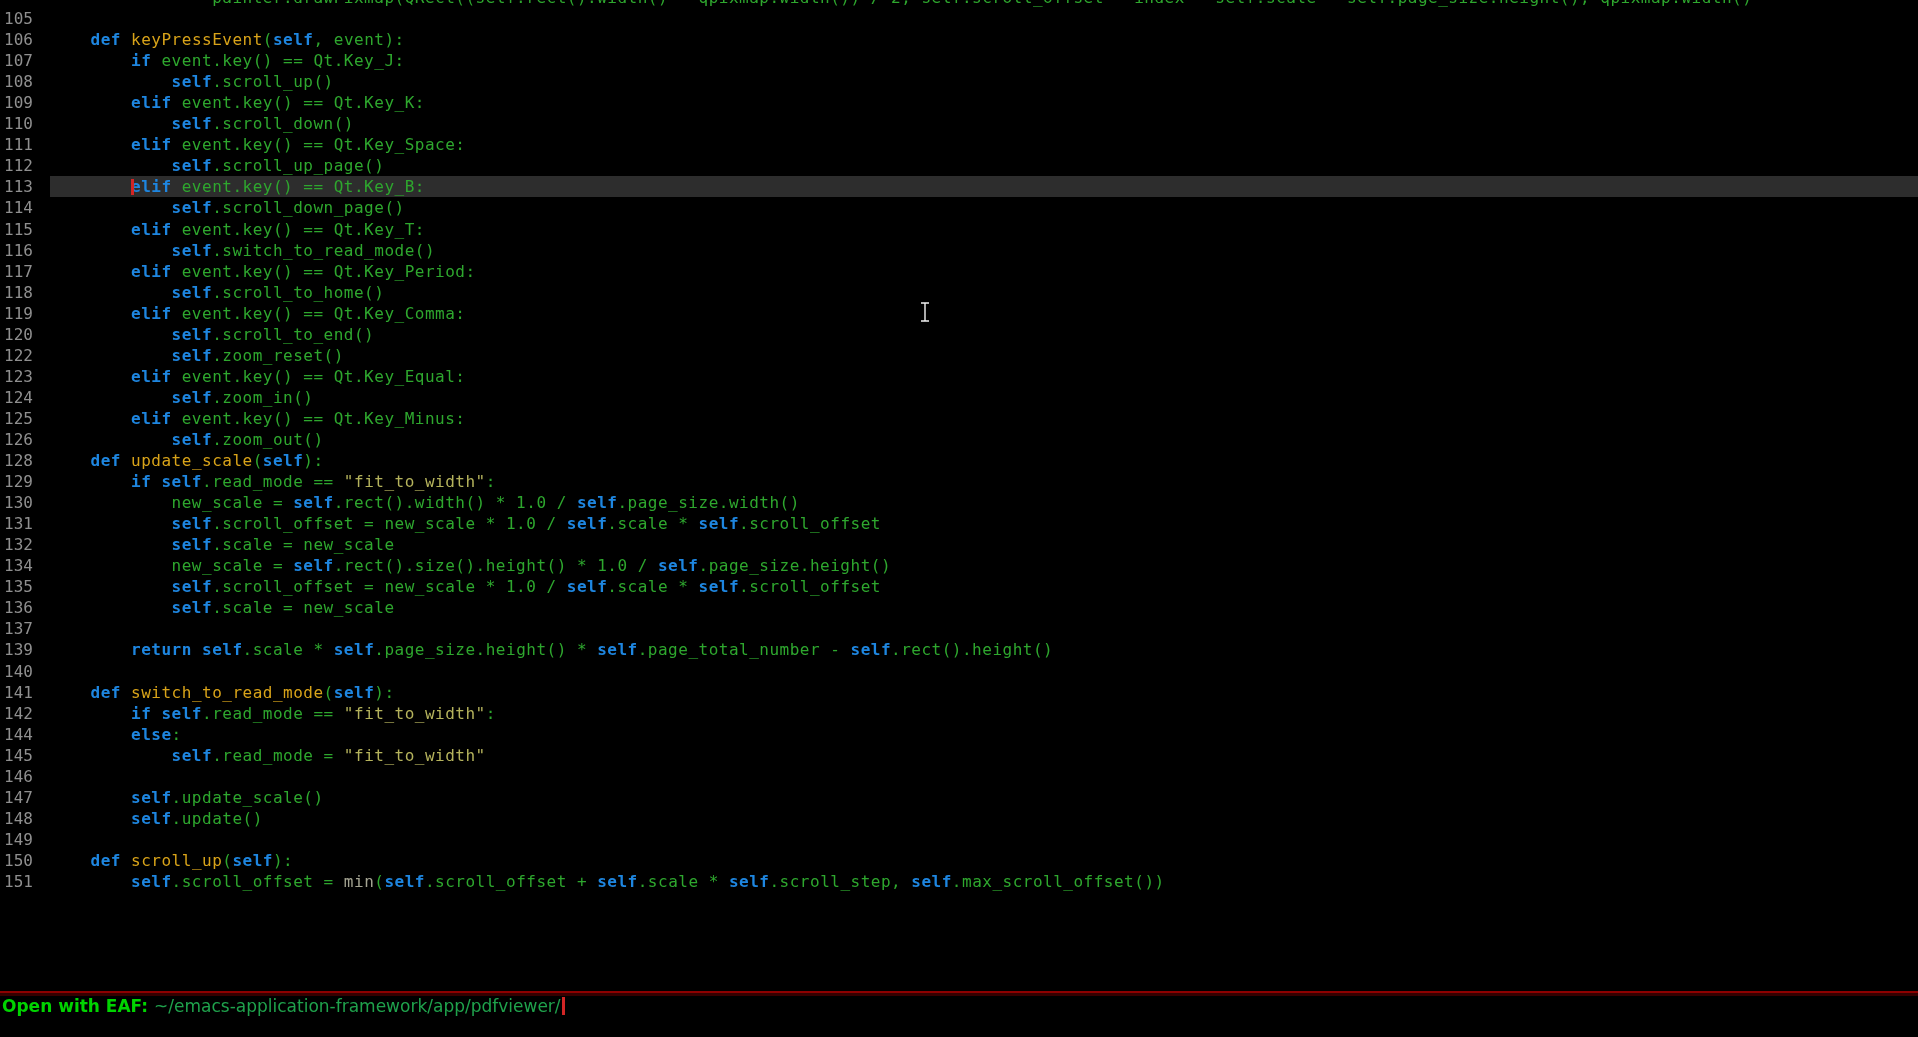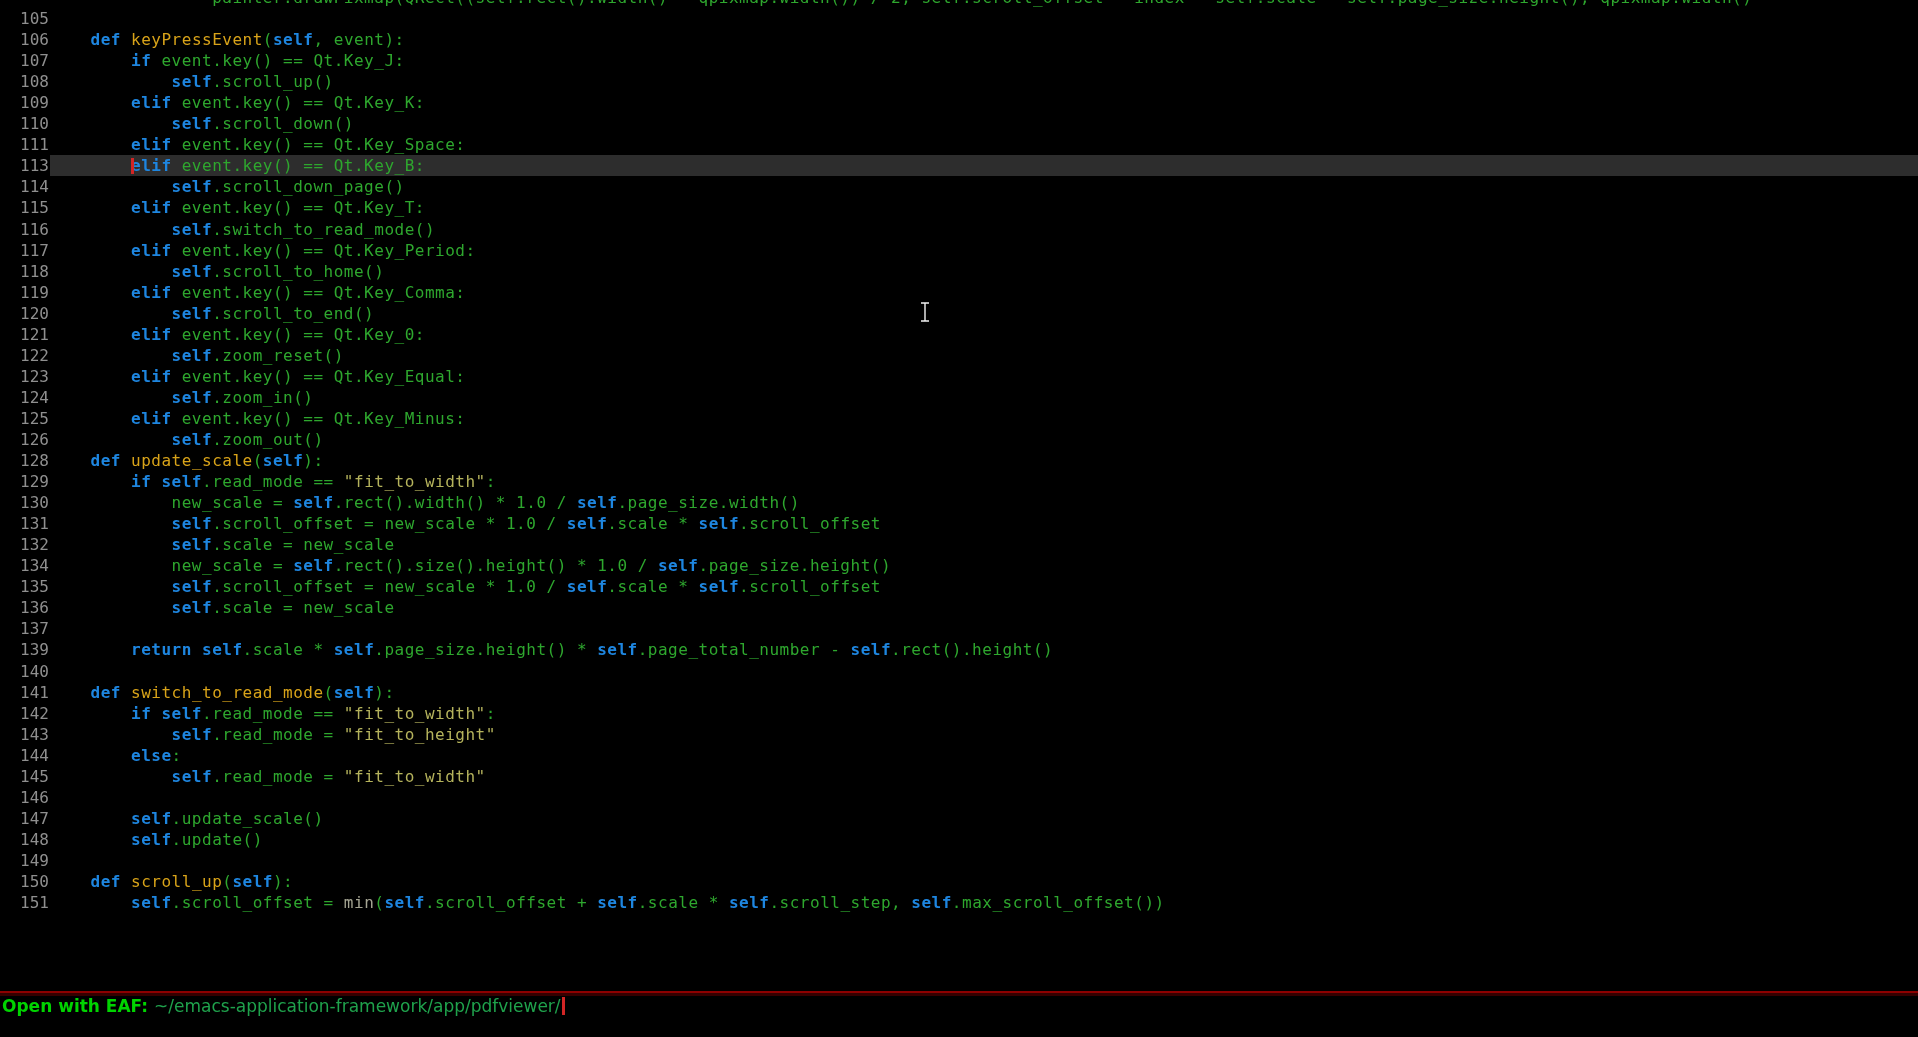--- a/index.html
+++ b/index.html
@@ -3,21 +3,21 @@
 <meta charset="utf-8">
 <style>
   html,body{margin:0;padding:0;width:1918px;height:1037px;overflow:hidden;background:var(--bg,#000);}
   body{font-family:"DejaVu Sans",sans-serif;position:relative;}
 
   
   #editor{position:absolute;left:0;top:0;width:1918px;height:991px;overflow:hidden;background:var(--bg);}
   #code-area{margin-top:-13px;}
   .line{display:flex;height:21.05px;line-height:21.05px;white-space:pre;
         font-family:"DejaVu Sans Mono",monospace;font-size:16px;letter-spacing:0.5px;}
-  .ln{flex:0 0 50px;box-sizing:border-box;padding-left:20px;color:var(--line_number);
+  .ln{flex:0 0 50px;box-sizing:border-box;padding-left:4px;color:var(--line_number);
       background:var(--bg);letter-spacing:0;}
   .code-text{flex:1 1 auto;color:var(--code_green);}
   .line.hl .code-text{background:var(--hl_line_bg);}
   .tk-p{color:var(--code_green);}
   .tk-k{color:var(--keyword_blue);font-weight:bold;}
   .tk-s{color:var(--keyword_blue);font-weight:bold;}
   .tk-f{color:var(--function_gold);}
   .tk-str{color:var(--string_khaki);}
   .tk-b{color:var(--builtin_grey);}
   .tk-cur{display:inline-block;width:2.5px;height:16px;background:var(--editor_cursor_red);
@@ -47,48 +47,47 @@
 <div id="editor">
   <div id="code-area">
       <div class="line"><span class="ln"></span><span class="code-text"><span class="tk-p">                painter.drawPixmap(QRect((self.rect().width() - qpixmap.width()) / 2, self.scroll_offset - index * self.scale * self.page_size.height(), qpixmap.width()</span></span></div>
       <div class="line"><span class="ln">105</span><span class="code-text"></span></div>
       <div class="line"><span class="ln">106</span><span class="code-text"><span class="tk-p">    </span><span class="tk-k">def</span><span class="tk-p"> </span><span class="tk-f">keyPressEvent</span><span class="tk-p">(</span><span class="tk-s">self</span><span class="tk-p">, event):</span></span></div>
       <div class="line"><span class="ln">107</span><span class="code-text"><span class="tk-p">        </span><span class="tk-k">if</span><span class="tk-p"> event.key() == Qt.Key_J:</span></span></div>
       <div class="line"><span class="ln">108</span><span class="code-text"><span class="tk-p">            </span><span class="tk-s">self</span><span class="tk-p">.scroll_up()</span></span></div>
       <div class="line"><span class="ln">109</span><span class="code-text"><span class="tk-p">        </span><span class="tk-k">elif</span><span class="tk-p"> event.key() == Qt.Key_K:</span></span></div>
       <div class="line"><span class="ln">110</span><span class="code-text"><span class="tk-p">            </span><span class="tk-s">self</span><span class="tk-p">.scroll_down()</span></span></div>
       <div class="line"><span class="ln">111</span><span class="code-text"><span class="tk-p">        </span><span class="tk-k">elif</span><span class="tk-p"> event.key() == Qt.Key_Space:</span></span></div>
+      <div class="line"><span class="ln">112</span><span class="code-text"><span class="tk-p">            </span><span class="tk-s">self</span><span class="tk-p">.scroll_up_page()</span></span></div>
       <div class="line hl"><span class="ln">113</span><span class="code-text"><span class="tk-p">        </span><span class="tk-cur"></span><span class="tk-k">elif</span><span class="tk-p"> event.key() == Qt.Key_B:</span></span></div>
       <div class="line"><span class="ln">114</span><span class="code-text"><span class="tk-p">            </span><span class="tk-s">self</span><span class="tk-p">.scroll_down_page()</span></span></div>
       <div class="line"><span class="ln">115</span><span class="code-text"><span class="tk-p">        </span><span class="tk-k">elif</span><span class="tk-p"> event.key() == Qt.Key_T:</span></span></div>
       <div class="line"><span class="ln">116</span><span class="code-text"><span class="tk-p">            </span><span class="tk-s">self</span><span class="tk-p">.switch_to_read_mode()</span></span></div>
       <div class="line"><span class="ln">117</span><span class="code-text"><span class="tk-p">        </span><span class="tk-k">elif</span><span class="tk-p"> event.key() == Qt.Key_Period:</span></span></div>
       <div class="line"><span class="ln">118</span><span class="code-text"><span class="tk-p">            </span><span class="tk-s">self</span><span class="tk-p">.scroll_to_home()</span></span></div>
       <div class="line"><span class="ln">119</span><span class="code-text"><span class="tk-p">        </span><span class="tk-k">elif</span><span class="tk-p"> event.key() == Qt.Key_Comma:</span></span></div>
       <div class="line"><span class="ln">120</span><span class="code-text"><span class="tk-p">            </span><span class="tk-s">self</span><span class="tk-p">.scroll_to_end()</span></span></div>
-      <div class="line"><span class="ln">121</span><span class="code-text"><span class="tk-p">        </span><span class="tk-k">elif</span><span class="tk-p"> event.key() == Qt.Key_0:</span></span></div>
       <div class="line"><span class="ln">122</span><span class="code-text"><span class="tk-p">            </span><span class="tk-s">self</span><span class="tk-p">.zoom_reset()</span></span></div>
       <div class="line"><span class="ln">123</span><span class="code-text"><span class="tk-p">        </span><span class="tk-k">elif</span><span class="tk-p"> event.key() == Qt.Key_Equal:</span></span></div>
       <div class="line"><span class="ln">124</span><span class="code-text"><span class="tk-p">            </span><span class="tk-s">self</span><span class="tk-p">.zoom_in()</span></span></div>
       <div class="line"><span class="ln">125</span><span class="code-text"><span class="tk-p">        </span><span class="tk-k">elif</span><span class="tk-p"> event.key() == Qt.Key_Minus:</span></span></div>
       <div class="line"><span class="ln">126</span><span class="code-text"><span class="tk-p">            </span><span class="tk-s">self</span><span class="tk-p">.zoom_out()</span></span></div>
       <div class="line"><span class="ln">128</span><span class="code-text"><span class="tk-p">    </span><span class="tk-k">def</span><span class="tk-p"> </span><span class="tk-f">update_scale</span><span class="tk-p">(</span><span class="tk-s">self</span><span class="tk-p">):</span></span></div>
       <div class="line"><span class="ln">129</span><span class="code-text"><span class="tk-p">        </span><span class="tk-k">if</span><span class="tk-p"> </span><span class="tk-s">self</span><span class="tk-p">.read_mode == </span><span class="tk-str">"fit_to_width"</span><span class="tk-p">:</span></span></div>
       <div class="line"><span class="ln">130</span><span class="code-text"><span class="tk-p">            new_scale = </span><span class="tk-s">self</span><span class="tk-p">.rect().width() * 1.0 / </span><span class="tk-s">self</span><span class="tk-p">.page_size.width()</span></span></div>
       <div class="line"><span class="ln">131</span><span class="code-text"><span class="tk-p">            </span><span class="tk-s">self</span><span class="tk-p">.scroll_offset = new_scale * 1.0 / </span><span class="tk-s">self</span><span class="tk-p">.scale * </span><span class="tk-s">self</span><span class="tk-p">.scroll_offset</span></span></div>
       <div class="line"><span class="ln">132</span><span class="code-text"><span class="tk-p">            </span><span class="tk-s">self</span><span class="tk-p">.scale = new_scale</span></span></div>
       <div class="line"><span class="ln">134</span><span class="code-text"><span class="tk-p">            new_scale = </span><span class="tk-s">self</span><span class="tk-p">.rect().size().height() * 1.0 / </span><span class="tk-s">self</span><span class="tk-p">.page_size.height()</span></span></div>
       <div class="line"><span class="ln">135</span><span class="code-text"><span class="tk-p">            </span><span class="tk-s">self</span><span class="tk-p">.scroll_offset = new_scale * 1.0 / </span><span class="tk-s">self</span><span class="tk-p">.scale * </span><span class="tk-s">self</span><span class="tk-p">.scroll_offset</span></span></div>
       <div class="line"><span class="ln">136</span><span class="code-text"><span class="tk-p">            </span><span class="tk-s">self</span><span class="tk-p">.scale = new_scale</span></span></div>
       <div class="line"><span class="ln">137</span><span class="code-text"></span></div>
       <div class="line"><span class="ln">139</span><span class="code-text"><span class="tk-p">        </span><span class="tk-k">return</span><span class="tk-p"> </span><span class="tk-s">self</span><span class="tk-p">.scale * </span><span class="tk-s">self</span><span class="tk-p">.page_size.height() * </span><span class="tk-s">self</span><span class="tk-p">.page_total_number - </span><span class="tk-s">self</span><span class="tk-p">.rect().height()</span></span></div>
       <div class="line"><span class="ln">140</span><span class="code-text"></span></div>
       <div class="line"><span class="ln">141</span><span class="code-text"><span class="tk-p">    </span><span class="tk-k">def</span><span class="tk-p"> </span><span class="tk-f">switch_to_read_mode</span><span class="tk-p">(</span><span class="tk-s">self</span><span class="tk-p">):</span></span></div>
       <div class="line"><span class="ln">142</span><span class="code-text"><span class="tk-p">        </span><span class="tk-k">if</span><span class="tk-p"> </span><span class="tk-s">self</span><span class="tk-p">.read_mode == </span><span class="tk-str">"fit_to_width"</span><span class="tk-p">:</span></span></div>
-      <div class="line"><span class="ln">143</span><span class="code-text"><span class="tk-p">            </span><span class="tk-s">self</span><span class="tk-p">.read_mode = </span><span class="tk-str">"fit_to_height"</span></span></div>
       <div class="line"><span class="ln">144</span><span class="code-text"><span class="tk-p">        </span><span class="tk-k">else</span><span class="tk-p">:</span></span></div>
       <div class="line"><span class="ln">145</span><span class="code-text"><span class="tk-p">            </span><span class="tk-s">self</span><span class="tk-p">.read_mode = </span><span class="tk-str">"fit_to_width"</span></span></div>
       <div class="line"><span class="ln">146</span><span class="code-text"></span></div>
       <div class="line"><span class="ln">147</span><span class="code-text"><span class="tk-p">        </span><span class="tk-s">self</span><span class="tk-p">.update_scale()</span></span></div>
       <div class="line"><span class="ln">148</span><span class="code-text"><span class="tk-p">        </span><span class="tk-s">self</span><span class="tk-p">.update()</span></span></div>
       <div class="line"><span class="ln">149</span><span class="code-text"></span></div>
       <div class="line"><span class="ln">150</span><span class="code-text"><span class="tk-p">    </span><span class="tk-k">def</span><span class="tk-p"> </span><span class="tk-f">scroll_up</span><span class="tk-p">(</span><span class="tk-s">self</span><span class="tk-p">):</span></span></div>
       <div class="line"><span class="ln">151</span><span class="code-text"><span class="tk-p">        </span><span class="tk-s">self</span><span class="tk-p">.scroll_offset = </span><span class="tk-b">min</span><span class="tk-p">(</span><span class="tk-s">self</span><span class="tk-p">.scroll_offset + </span><span class="tk-s">self</span><span class="tk-p">.scale * </span><span class="tk-s">self</span><span class="tk-p">.scroll_step, </span><span class="tk-s">self</span><span class="tk-p">.max_scroll_offset())</span></span></div>
     </div>
 </div>

